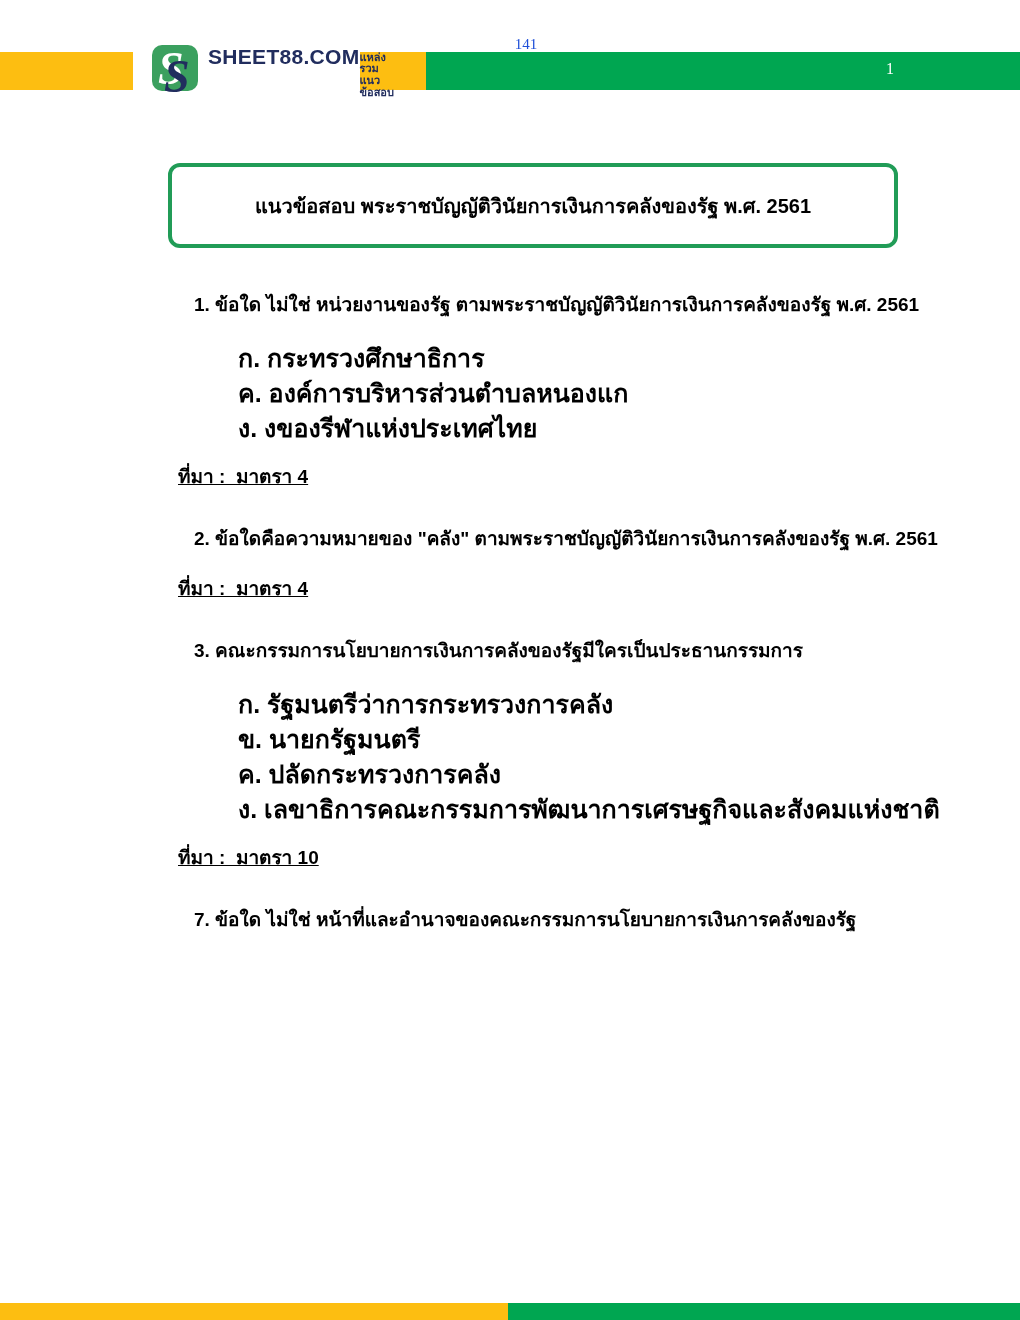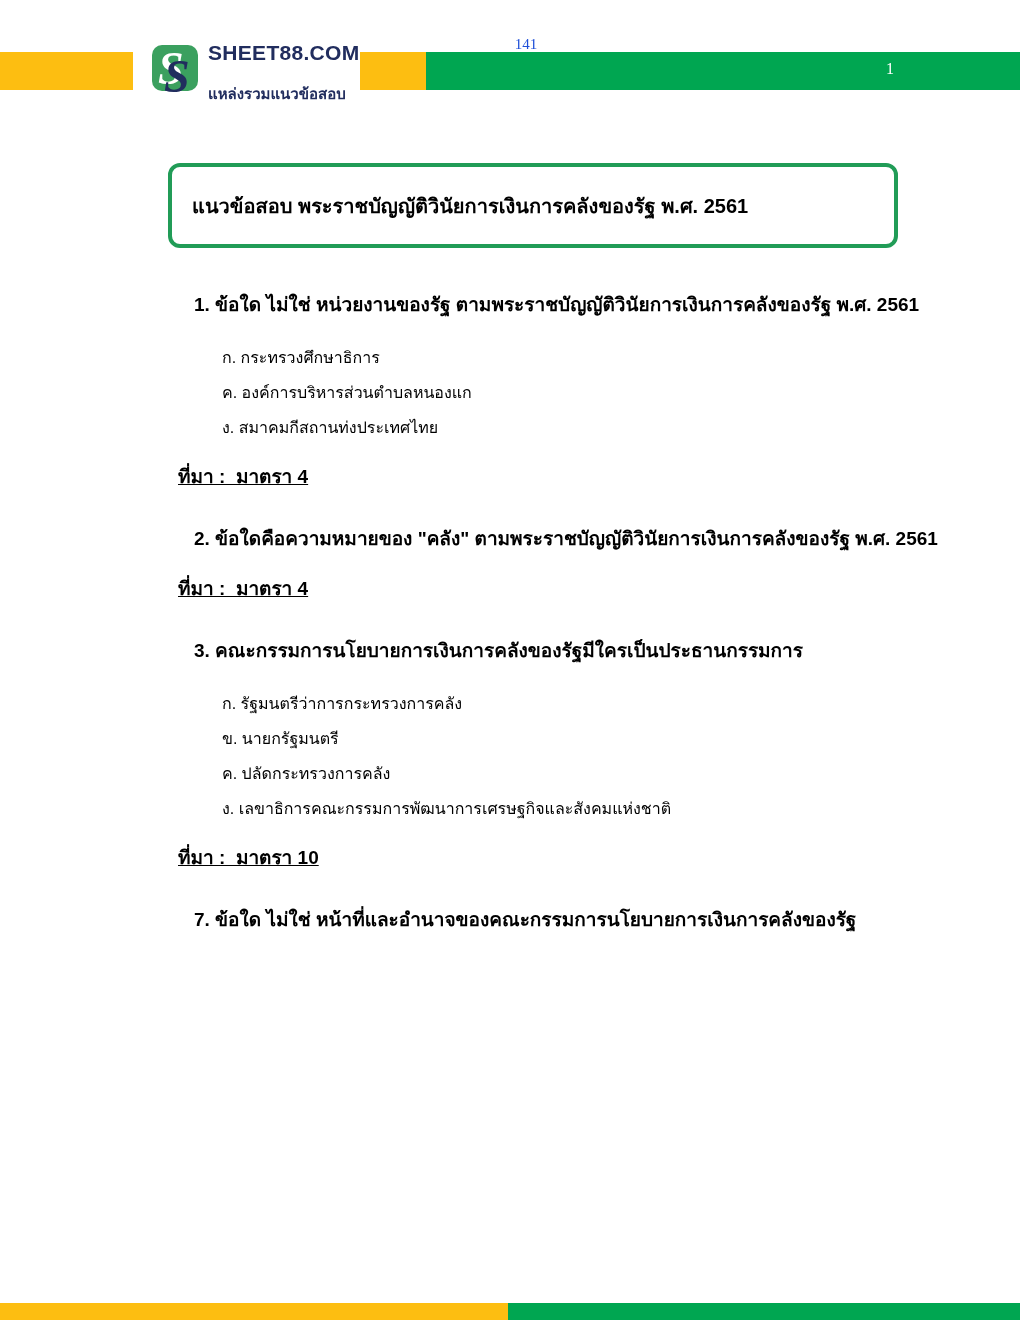--- a/index.html
+++ b/index.html
@@ -25,41 +25,41 @@
   .top-num {
     position:absolute; top:36px; left:16px; width:100%;
     text-align:center; font:15px "Liberation Serif", serif; color:#1d4ed8;
   }
   .logo {
     position:absolute; left:133px; top:40px; width:227px; height:64px;
     background:#ffffff; display:flex; align-items:center; gap:7px;
     padding-left:18px; box-sizing:border-box;
   }
   .logo-icon { flex:0 0 auto; overflow:visible; }
-  .logo-text { display:flex; flex-direction:column; line-height:1.05;gap:16px; }
+  .logo-text { display:flex; flex-direction:row; line-height:1.05; }
   .brand { font-size:21px; font-weight:bold; color:#212d5e; letter-spacing:0.3px; }
-  .tagline { font-size:15px; font-weight:bold; color:#212d5e; margin-top:6px; }
+  .tagline { font-size:11px; font-weight:bold; color:#212d5e; margin-top:6px; }
 
   
   .title-box {
     position:absolute; left:168px; top:163px; width:730px; height:85px;
     border:4px solid #219c57; border-radius:12px; box-sizing:border-box;
-    display:flex; align-items:center; 
+    display:flex; align-items:center; justify-content:center;
     background:#ffffff;
   }
   .title { font-size:20px; font-weight:bold; text-align:center; padding:0 20px; }
 
   
   .content {
     position:absolute; left:178px; top:277px; width:800px;
     font-size:19px;
   }
   .question { font-weight:bold; line-height:24px; margin:16px; }
   .choices { margin:30px 0 0 44px; padding:0; list-style:none; }
-  .choice { font-size:16px; font-weight:normal; line-height:22px; margin:0 0 13px 0; }
+  .choice { font-size:25px; font-weight:bold; line-height:22px; margin:0 0 13px 16px; }
   .source { font-weight:bold; line-height:24px; margin:26px 0 38px 0; white-space:pre-wrap;text-decoration:underline; }
 
   
   .footer { position:absolute; left:0; bottom:0; width:100%; height:17px; }
   .fbar-yellow { position:absolute; left:0; top:0; width:508px; height:17px; background:#fdbe11; }
   .fbar-green  { position:absolute; left:508px; top:0; right:0; height:17px; background:#00a651; }
 </style>
 </head>
 <body>
 
@@ -89,21 +89,21 @@
     <div class="title">แนวข้อสอบ พระราชบัญญัติวินัยการเงินการคลังของรัฐ พ.ศ. 2561</div>
   </div>
 
   <div class="content">
 
     <div>
       <p class="question">1. ข้อใด ไม่ใช่ หน่วยงานของรัฐ ตามพระราชบัญญัติวินัยการเงินการคลังของรัฐ พ.ศ. 2561</p>
       <ul class="choices">
         <li class="choice">ก. กระทรวงศึกษาธิการ</li>
         <li class="choice">ค. องค์การบริหารส่วนตำบลหนองแก</li>
-        <li class="choice">ง. สมาคมกีสถานท่งประเทศไทย</li>
+        <li class="choice">ง. งของรีฬาแห่งประเทศไทย</li>
       </ul>
       <p class="source">ที่มา :  มาตรา 4</p>
     </div>
 
     <div>
       <p class="question">2. ข้อใดคือความหมายของ "คลัง" ตามพระราชบัญญัติวินัยการเงินการคลังของรัฐ พ.ศ. 2561</p>
       <p class="source">ที่มา :  มาตรา 4</p>
     </div>
 
     <div>

